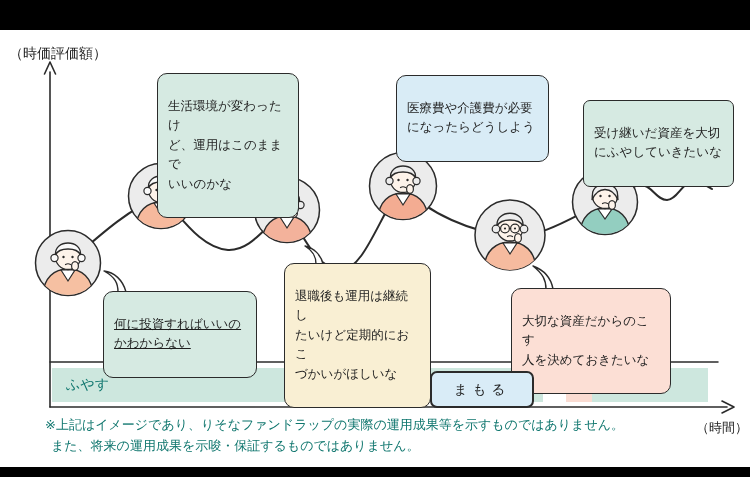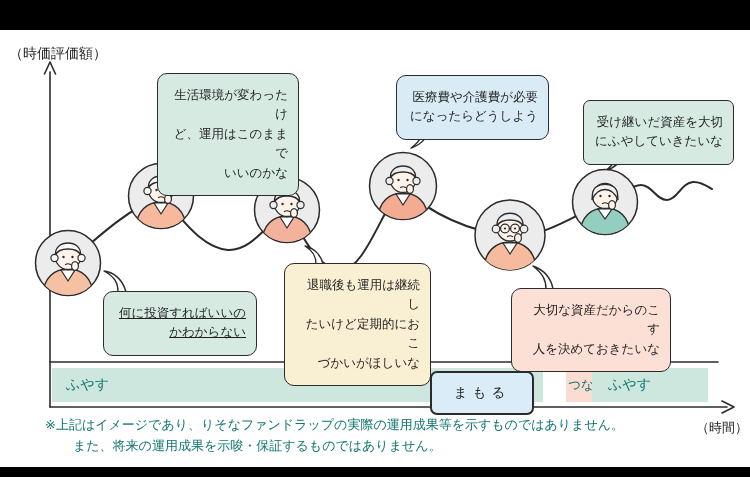--- a/index.html
+++ b/index.html
@@ -5,45 +5,45 @@
   * { margin:0; padding:0; box-sizing:border-box; }
   body { background:#555; font-family:"Liberation Sans","DejaVu Sans",sans-serif; }
   .stage { position:relative; width:750px; height:477px; background:#ffffff; overflow:hidden; color:#1f1f1f; }
   .letterbox { position:absolute; left:0; width:750px; background:#000; }
   .letterbox.top { top:0; height:30px; }
   .letterbox.bottom { top:467px; height:10px; }
   svg.scene { position:absolute; left:0; top:0; z-index:1; }
   .y-label { position:absolute; left:9px; top:45px; font-size:14px; z-index:2; }
   .x-label { position:absolute; left:696px; top:419px; font-size:13px; z-index:2; }
   .bubble { position:absolute; z-index:3; border:1.5px solid #2b2b2b; border-radius:10px;
-            padding:12px 10px; font-size:12.5px; line-height:1.55; white-space:pre-line;text-align:right; }
+            padding:23px 10px; font-size:12.5px; line-height:1.55; white-space:pre-line; }
   .bubble.green  { background:#d6eae2; }
   .bubble.blue   { background:#d9ecf6; }
   .bubble.yellow { background:#f9efd3; }
   .bubble.pink   { background:#fcdfd5; }
   .b-change  { left:157px; top:73px;  width:142px; }
   .b-medical { left:396px; top:75px;  width:153px; }
   .b-inherit { left:583px; top:100px; width:151px;border-radius:7px; }
   .b-invest  { left:103px; top:291px; width:154px;text-decoration:underline; }
   .b-retire  { left:284px; top:263px; width:147px; }
   .b-legacy  { left:511px; top:288px; width:160px; }
   .phase-seg { position:absolute; z-index:2; top:368px; height:34px; display:flex; align-items:center;
                font-size:14px; color:#0f766e; }
   .seg-teal  { background:#cde7de; }
   .seg-fuyasu1 { left:52px;  width:491px; padding-left:14px; }
   .seg-tsunagu { left:546px; width:43px;  background:#fadcd2; justify-content:center; font-size:12.5px;margin-left:20px; }
   .seg-fuyasu2 { left:592px; width:116px; padding-left:16px; }
   .box-tsukau { position:absolute; z-index:3; left:303px; top:366px; width:238px; height:38px;
                 background:#f9efd3; border:2px solid #2b2b2b; border-radius:9px;
                 display:flex; align-items:center; padding-left:13px; font-size:14px; letter-spacing:2px; }
-  .box-mamoru { position:absolute; z-index:4; left:430px; top:371px; width:104px; height:44px;
+  .box-mamoru { position:absolute; z-index:4; left:430px; top:371px; width:104px; height:37px;
                 background:#d9ecf7; border:2px solid #2b2b2b; border-radius:7px;
                 display:flex; align-items:center; justify-content:center; font-size:13.5px; letter-spacing:5px; }
   .disclaimer { position:absolute; z-index:2; left:45px; top:414px; font-size:13px; line-height:1.62; color:#0f766e; }
-  .disclaimer .l2 { margin-left:28px; }
+  .disclaimer .l2 { margin-left:6px; }
 </style>
 </head>
 <body>
 
 <div class="stage">
 
   <div class="letterbox top"></div>
   <div class="letterbox bottom"></div>
 
   <div class="y-label">（時価評価額）</div>

